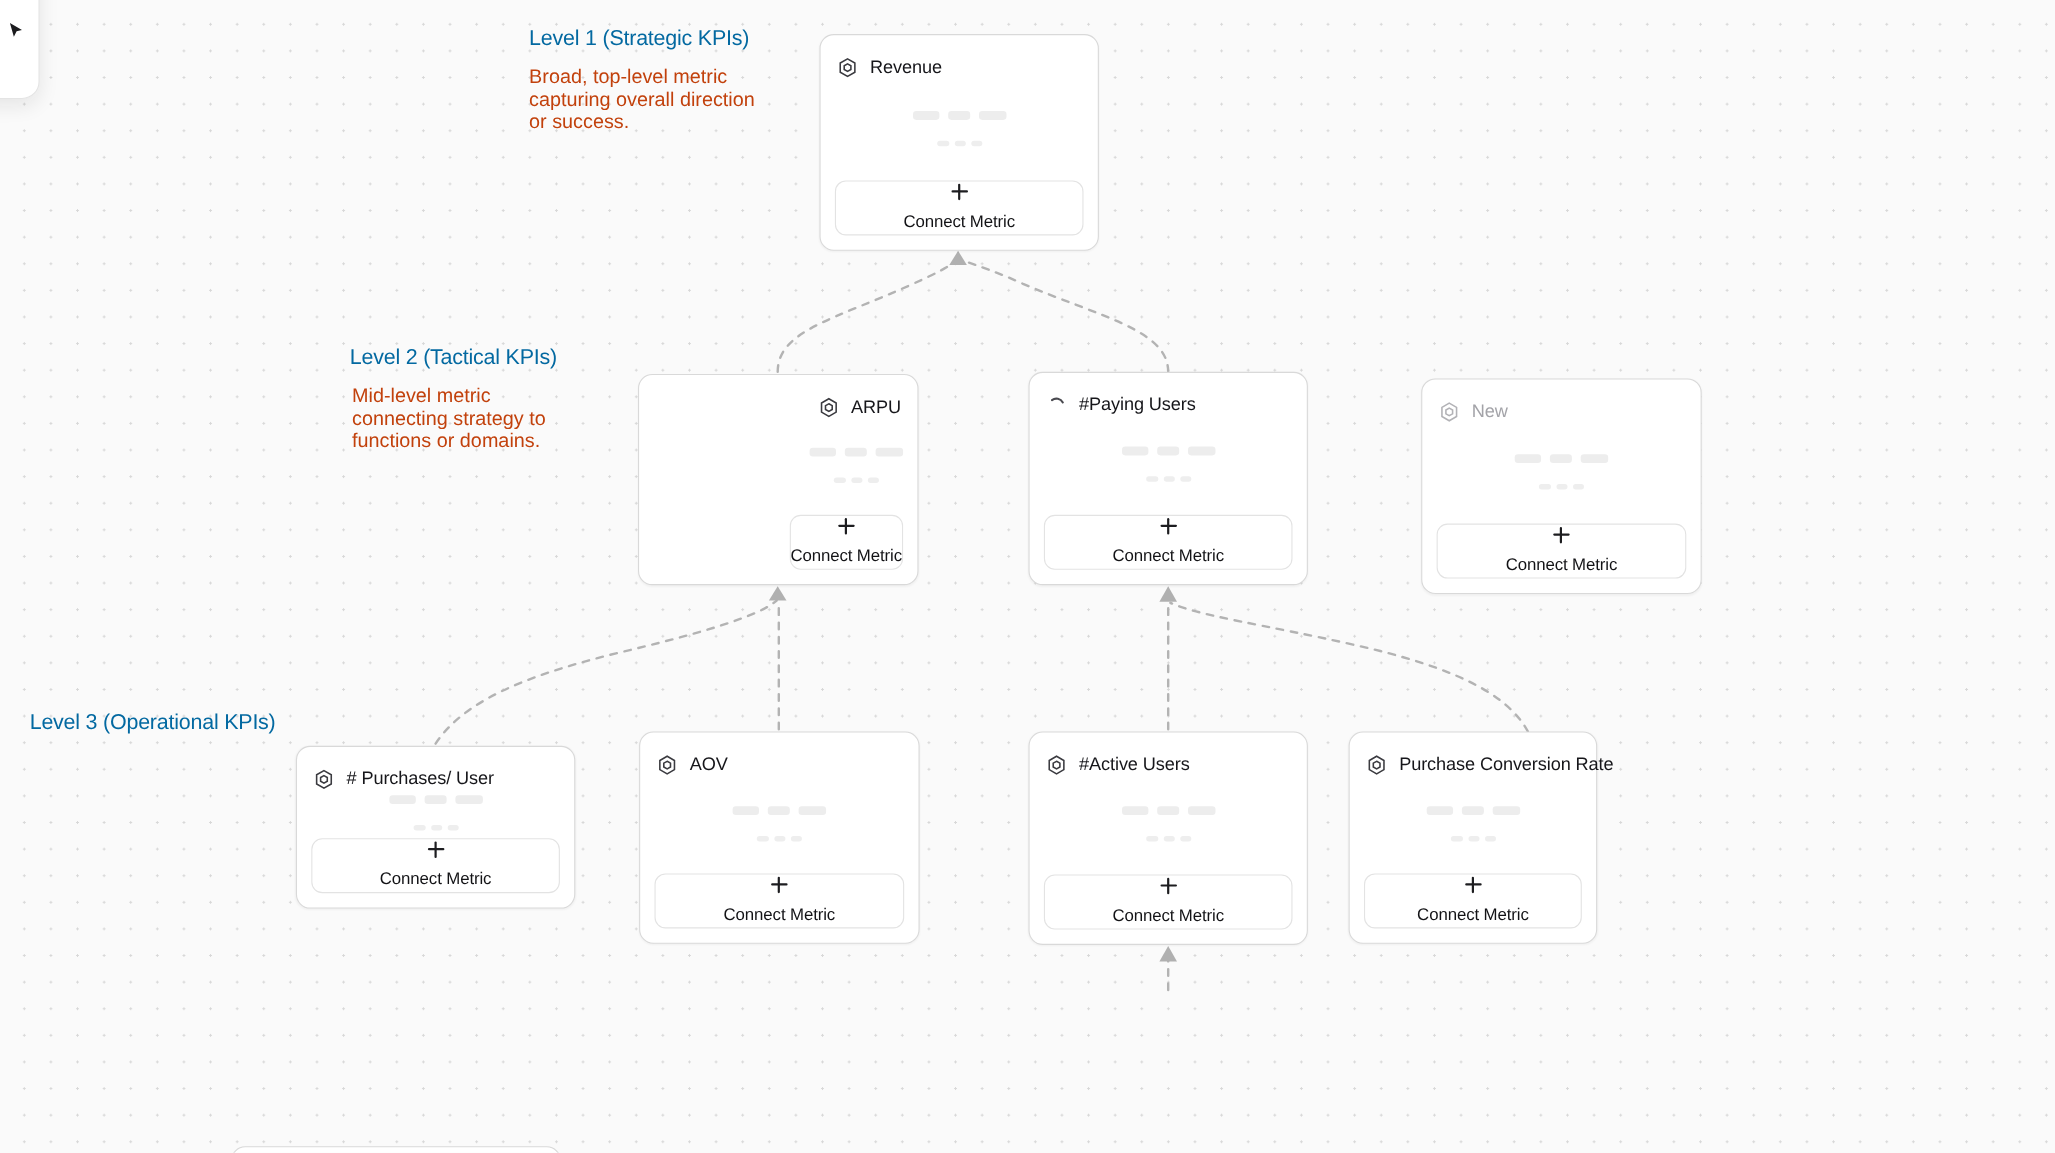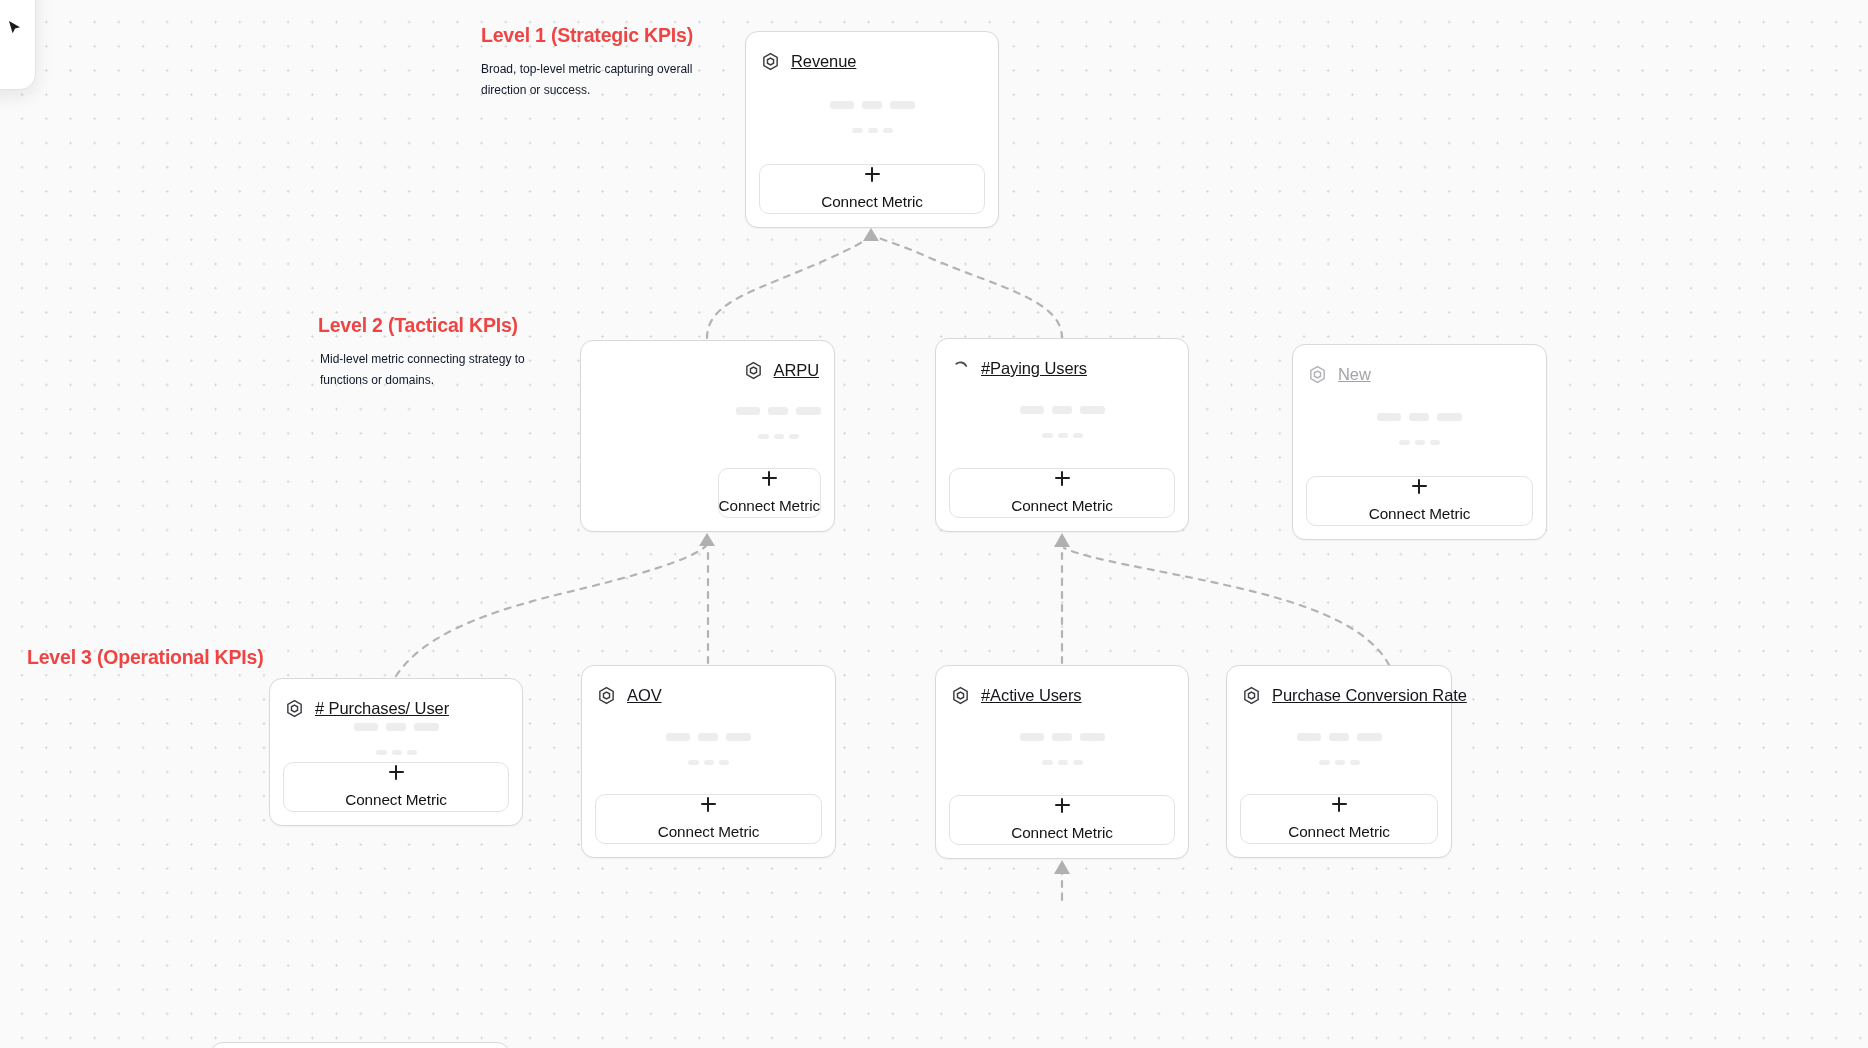--- a/index.html
+++ b/index.html
@@ -34,30 +34,30 @@
     width: 1868px; height: 1048px;
     pointer-events: none;
   }
   #edges path { fill: none; stroke: #b3b3b3; stroke-width: 2.2; stroke-dasharray: 6 7; stroke-linecap: round; }
   #edges polygon { fill: #b0b0b0; }
 
   
   .level-note { position: absolute; }
   .level-title {
     font-size: 19.5px;
-    font-weight: bold;
+    font-weight: normal;
     letter-spacing: -0.2px;
-    color: #ef4444;
+    color: #0369a1;
     white-space: nowrap;
   }
   .level-desc {
     margin-top: 12px;
-    font-size: 12px;
+    font-size: 18px;
     line-height: 20.5px;
-    color: #0f172a;
+    color: #c2410c;
     max-width: 215px;
   }
   .level-desc.indent { padding-left: 0; }
 
   
   .card {
     position: absolute;
     background: #ffffff;
     border: 1.4px solid #d9d9d9;
     border-radius: 13px;
@@ -72,21 +72,20 @@
     gap: 11px;
     padding: 3px 2px 0 2px;
     height: 30px;
   }
   .card-title {
     font-size: 16.5px;
     font-weight: 500;
     color: #16161a;
     white-space: nowrap;
     letter-spacing: -0.1px;
-    text-decoration: underline;
   }
   .card-title.muted { color: #a3a3a8; font-weight: 400; }
 
   .hex-icon { width: 19px; height: 19px; flex: 0 0 19px; display:block; }
   .hex-icon path, .hex-icon circle { fill: none; stroke: #3b3b40; stroke-width: 1.5; }
   .hex-icon.muted path, .hex-icon.muted circle { stroke: #b2b2b6; }
 
   .spinner-icon { width: 19px; height: 19px; flex: 0 0 19px; display:block; }
   .spinner-icon path { fill: none; stroke: #4a4a50; stroke-width: 2; stroke-linecap: round; }
 

